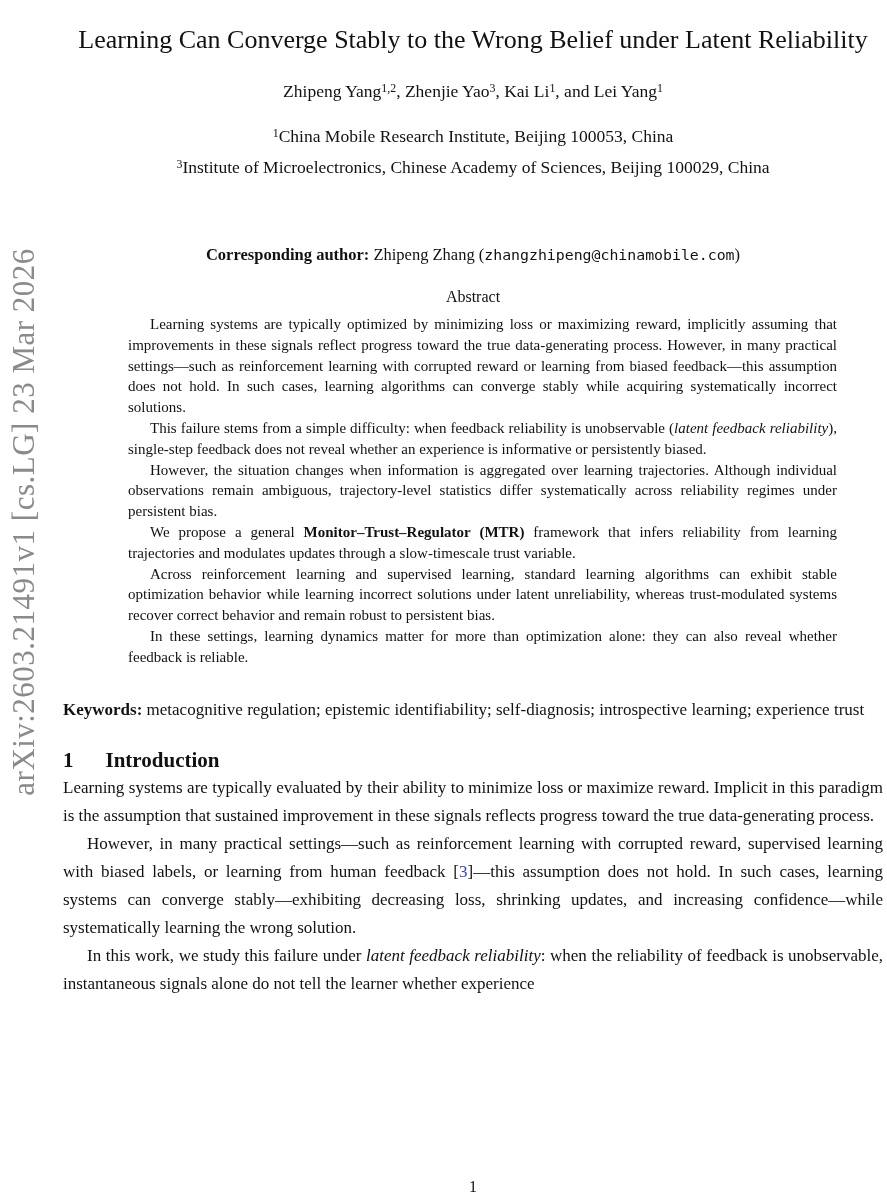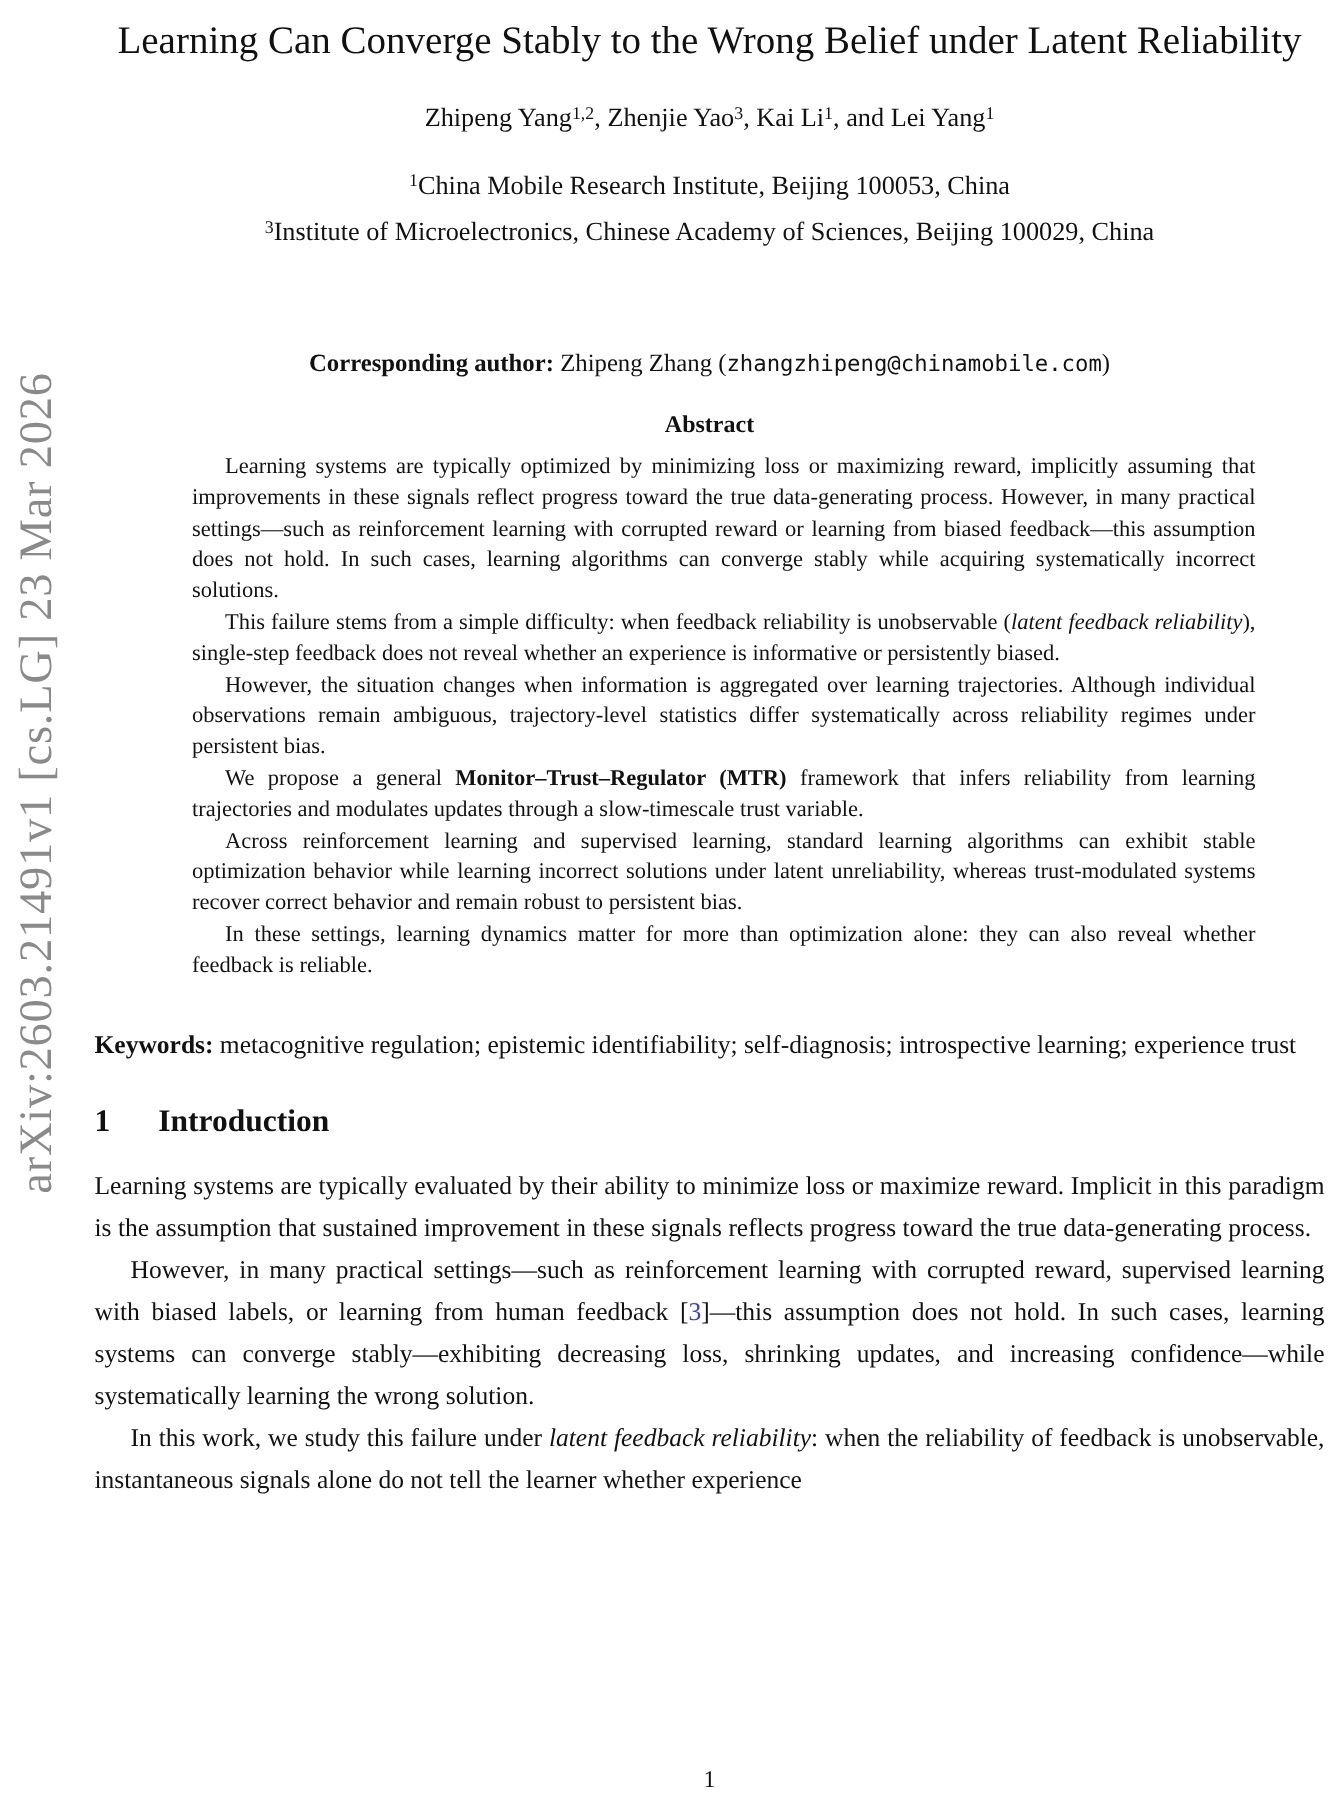--- a/index.html
+++ b/index.html
@@ -36,21 +36,21 @@
   }
   .content {
     position: absolute;
     left: 63px;
     top: 0;
     width: 820px;
     height: 1200px;
   }
   .title {
     margin: 0;
-    padding-top: 9px;
+    padding-top: 22px;
     font-size: 26px;
     line-height: 35px;
     font-weight: normal;
     text-align: center;
   }
   .authors {
     margin-top: 22px;
     font-size: 17.5px;
     line-height: 24px;
     text-align: center;
@@ -63,21 +63,21 @@
   }
   .corresponding {
     margin-top: 60px;
     font-size: 16.5px;
     line-height: 22px;
     text-align: center;
   }
   .abstract-title {
     margin-top: 22px;
     font-size: 16px;
-    font-weight: bold;
+    font-weight: normal;
     text-align: center;
   }
   .abstract {
     margin: 8px 46px 0 65px;
     font-size: 15px;
     line-height: 20.8px;
     text-align: justify;
   }
   .abstract p {
     margin: 0;
@@ -92,21 +92,20 @@
   .section-heading {
     margin: 22px 0 0 0;
     font-size: 21px;
     line-height: 28px;
     font-weight: bold;
   }
   .sec-title {
     margin-left: 32px;
   }
   .body-text {
-    margin-top: 16px;
     font-size: 17px;
     line-height: 28px;
     text-align: justify;
   }
   .body-text p {
     margin: 0;
     text-indent: 24px;
   }
   .body-text p.noindent {
     text-indent: 0;

